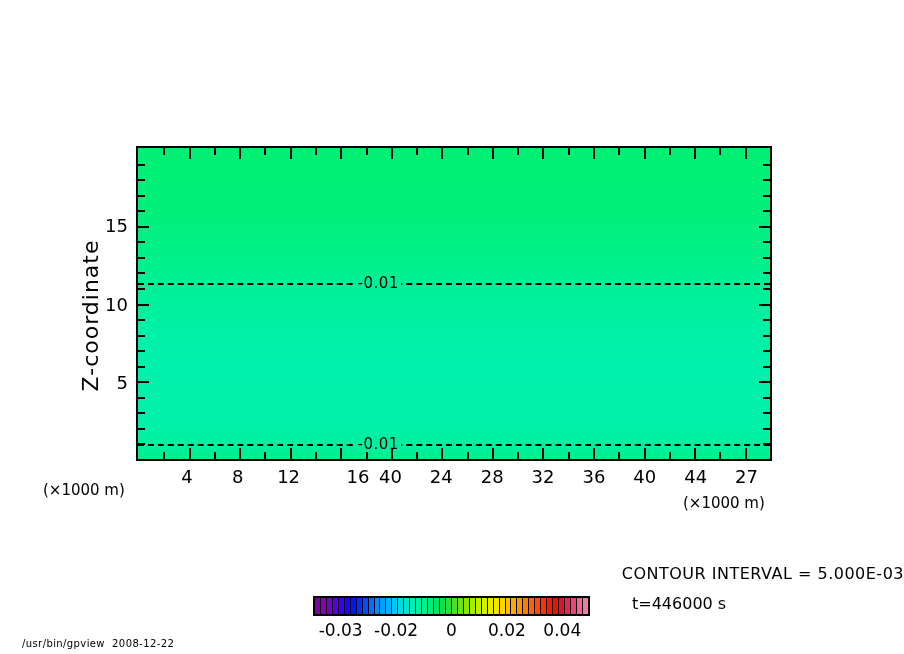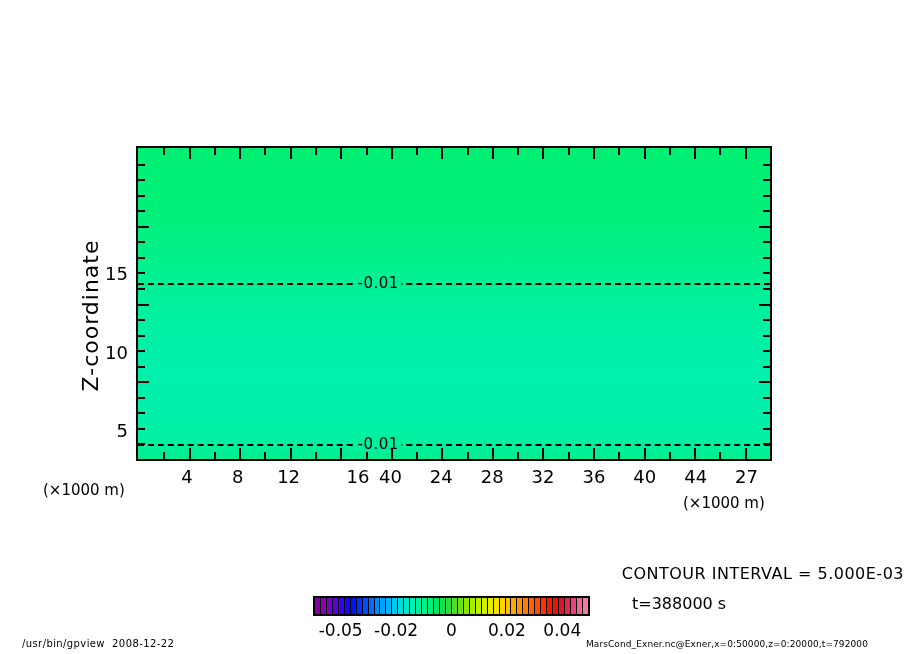--- a/index.html
+++ b/index.html
@@ -104,21 +104,20 @@
     font-size: 18px;
     transform: translateX(-50%);
     white-space: pre;
   }
   .ytick-label {
     position: absolute;
     left: 128px;
     font-size: 18px;
     transform: translate(-100%, -50%);
     white-space: pre;
-    margin-top: 48px;
   }
 
   
   #x-axis-title {
     position: absolute;
     left: 136px;
     top: 516px;
     width: 636px;
     text-align: center;
     font-size: 22px;
@@ -385,24 +384,23 @@
       <div class="swatch" style="background: rgb(255, 50, 0);"></div>
       <div class="swatch" style="background: rgb(244, 28, 0);"></div>
       <div class="swatch" style="background: rgb(230, 20, 0);"></div>
       <div class="swatch" style="background: rgb(220, 20, 40);"></div>
       <div class="swatch" style="background: rgb(224, 40, 80);"></div>
       <div class="swatch" style="background: rgb(232, 70, 120);"></div>
       <div class="swatch" style="background: rgb(240, 100, 150);"></div>
       <div class="swatch" style="background: rgb(240, 120, 170);"></div>
     </div>
   <div id="cbtick-labels">
-      <div class="cbtick-label" style="left: 340.7px;">-0.05</div>
+      <div class="cbtick-label" style="left: 340.7px;">-0.03</div>
       <div class="cbtick-label" style="left: 396.1px;">-0.02</div>
       <div class="cbtick-label" style="left: 451.5px;">0</div>
       <div class="cbtick-label" style="left: 506.9px;">0.02</div>
       <div class="cbtick-label" style="left: 562.3px;">0.04</div>
     </div>
-  <div id="time-label">t=388000 s</div>
+  <div id="time-label">t=446000 s</div>
 
   <div id="footer-left">/usr/bin/gpview  2008-12-22</div>
-  <div id="footer-right">MarsCond_Exner.nc@Exner,x=0:50000,z=0:20000,t=792000</div>
 
 </div>
 
 </body></html>

